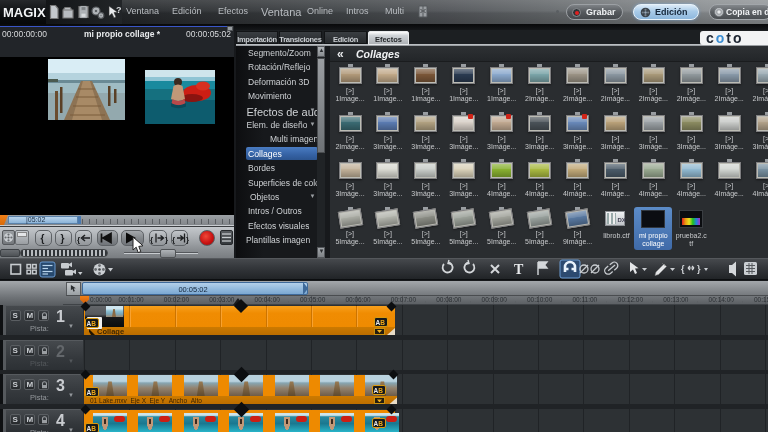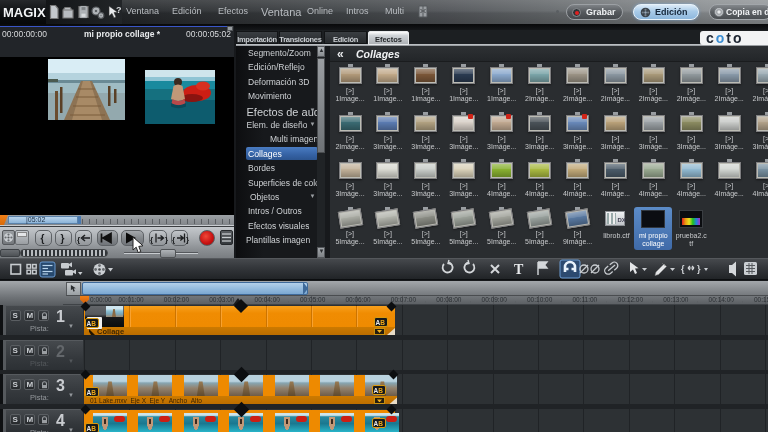--- a/index.html
+++ b/index.html
@@ -185,21 +185,21 @@
 <div class="tx" style="left:279px;top:34.5px;width:43px;font-size:7.5px;font-weight:bold;color:#c8ccd0;text-align:center;letter-spacing:-0.3px;">Transiciones</div>
 <div style="position:absolute;left:324px;top:31px;width:43px;height:13px;background:linear-gradient(180deg,#3a3e42,#26292c);border:1px solid #121416;"></div>
 <div class="tx" style="left:324px;top:34.5px;width:43px;font-size:7.5px;font-weight:bold;color:#c8ccd0;text-align:center;letter-spacing:-0.3px;">Edición</div>
 <div style="position:absolute;left:236px;top:43.5px;width:532px;height:2px;background:linear-gradient(180deg,#caced2,#8a8e92);"></div>
 <div style="position:absolute;left:368px;top:31px;width:41px;height:14px;background:linear-gradient(180deg,#fdfdfd,#cfd3d7 30%,#aeb2b6);border:1px solid #e8eaec;border-radius:2px 2px 0 0;"></div>
 <div class="tx" style="left:368px;top:34.5px;width:41px;font-size:7.5px;font-weight:bold;color:#26292c;text-align:center;">Efectos</div>
 <div style="position:absolute;left:700px;top:31px;width:68px;height:14px;background:#f2f3f4;border-radius:3px 0 0 3px;"></div>
 <div class="tx" style="left:706px;top:30px;font-size:14px;font-weight:bold;color:#1c2430;letter-spacing:2px;">c<span style="color:#3d8fd4">o</span>to</div>
 <div style="position:absolute;left:236px;top:46px;width:92px;height:212px;background:linear-gradient(90deg,#0d0e10,#17191c 30%,#17191c);"></div>
 <div class="tx" style="left:248px;top:48px;font-size:8.5px;color:#cfd2d5;max-width:71px;overflow:hidden;">Segmento/Zoom</div>
-<div class="tx" style="left:248px;top:62.4px;font-size:8.5px;color:#cfd2d5;max-width:71px;overflow:hidden;">Edición/Reflejo</div>
+<div class="tx" style="left:248px;top:62.4px;font-size:8.5px;color:#cfd2d5;max-width:71px;overflow:hidden;">Rotación/Reflejo</div>
 <div class="tx" style="left:248px;top:76.8px;font-size:8.5px;color:#cfd2d5;max-width:71px;overflow:hidden;">Deformación 3D</div>
 <div class="tx" style="left:248px;top:91.2px;font-size:8.5px;color:#cfd2d5;max-width:71px;overflow:hidden;">Movimiento</div>
 <div class="tx" style="left:246.5px;top:105.6px;font-size:11px;color:#cfd2d5;max-width:72.5px;overflow:hidden;">Efectos de audio</div>
 <div class="tx" style="left:309.5px;top:106.6px;font-size:6px;color:#9a9ea2;">▼</div>
 <div class="tx" style="left:246.5px;top:120px;font-size:8.5px;color:#cfd2d5;max-width:72.5px;overflow:hidden;">Elem. de diseño</div>
 <div class="tx" style="left:309.5px;top:121px;font-size:6px;color:#9a9ea2;">▼</div>
 <div class="tx" style="left:248px;top:134.4px;font-size:8.5px;color:#cfd2d5;max-width:71px;overflow:hidden;padding-left:22px;">Multi imagen</div>
 <div style="position:absolute;left:246px;top:147.3px;width:72px;height:13px;background:linear-gradient(180deg,#4a7cc2,#3562a4 60%,#2c5590);border-radius:2px;"></div>
 <div class="tx" style="left:248px;top:148.8px;font-size:8.7px;color:#fff;">Collages</div>
 <div class="tx" style="left:248px;top:163.2px;font-size:8.5px;color:#cfd2d5;max-width:71px;overflow:hidden;">Bordes</div>
@@ -520,20 +520,21 @@
       </g>
 </svg>
 <div style="position:absolute;left:0px;top:280px;width:768px;height:25px;background:linear-gradient(180deg,#a6aaae,#8a8e92 35%,#6e7276 70%,#5a5e62);"></div>
 <div style="position:absolute;left:0px;top:280px;width:768px;height:1px;background:#17191c;"></div>
 <div style="position:absolute;left:66px;top:282px;width:15px;height:14px;background:linear-gradient(180deg,#c6cacd,#9aa0a4);border:1px solid #55585c;"></div>
 <svg style="position:absolute;left:70px;top:285px;" width="7" height="8" viewBox="0 0 8 9">
       <path d="M1 0 l0 6 1.8-1.5 1.2 3 1.5-.6 -1.2-2.9 2.4-.3 z" fill="#2a2d30"></path>
     </svg>
 <div style="position:absolute;left:82px;top:282px;width:226px;height:13px;background:linear-gradient(180deg,#b4d0ea,#90b8dc 60%,#7ca8d2);border:1px solid #3f6a9a;border-radius:2px;"></div>
 <div style="position:absolute;left:303px;top:282px;width:5px;height:13px;background:#3f6a9a;clip-path:polygon(0 0,100% 50%,0 100%);"></div>
+<div class="tx" style="left:82px;top:284.5px;width:222px;text-align:center;font-size:7.5px;color:#14253a;">00:05:02</div>
 <div style="position:absolute;left:66px;top:295px;width:702px;height:1px;background:#4a4d50;"></div>
 <div style="position:absolute;left:84.0px;top:296px;width:1px;height:8px;background:#55585c;"></div>
     <div class="tx" style="left:90.0px;top:296px;font-size:6.5px;color:#2c3034;">0:00:00</div>
     <div style="position:absolute;left:95.3px;top:301px;width:1px;height:3px;background:#5e6266;"></div>
     <div style="position:absolute;left:106.7px;top:301px;width:1px;height:3px;background:#5e6266;"></div>
     <div style="position:absolute;left:118.0px;top:301px;width:1px;height:3px;background:#5e6266;"></div>
     <div style="position:absolute;left:129.4px;top:296px;width:1px;height:8px;background:#55585c;"></div>
     <div class="tx" style="left:118.4px;top:296px;font-size:6.5px;color:#2c3034;">00:01:00</div>
     <div style="position:absolute;left:140.8px;top:301px;width:1px;height:3px;background:#5e6266;"></div>
     <div style="position:absolute;left:152.1px;top:301px;width:1px;height:3px;background:#5e6266;"></div>

